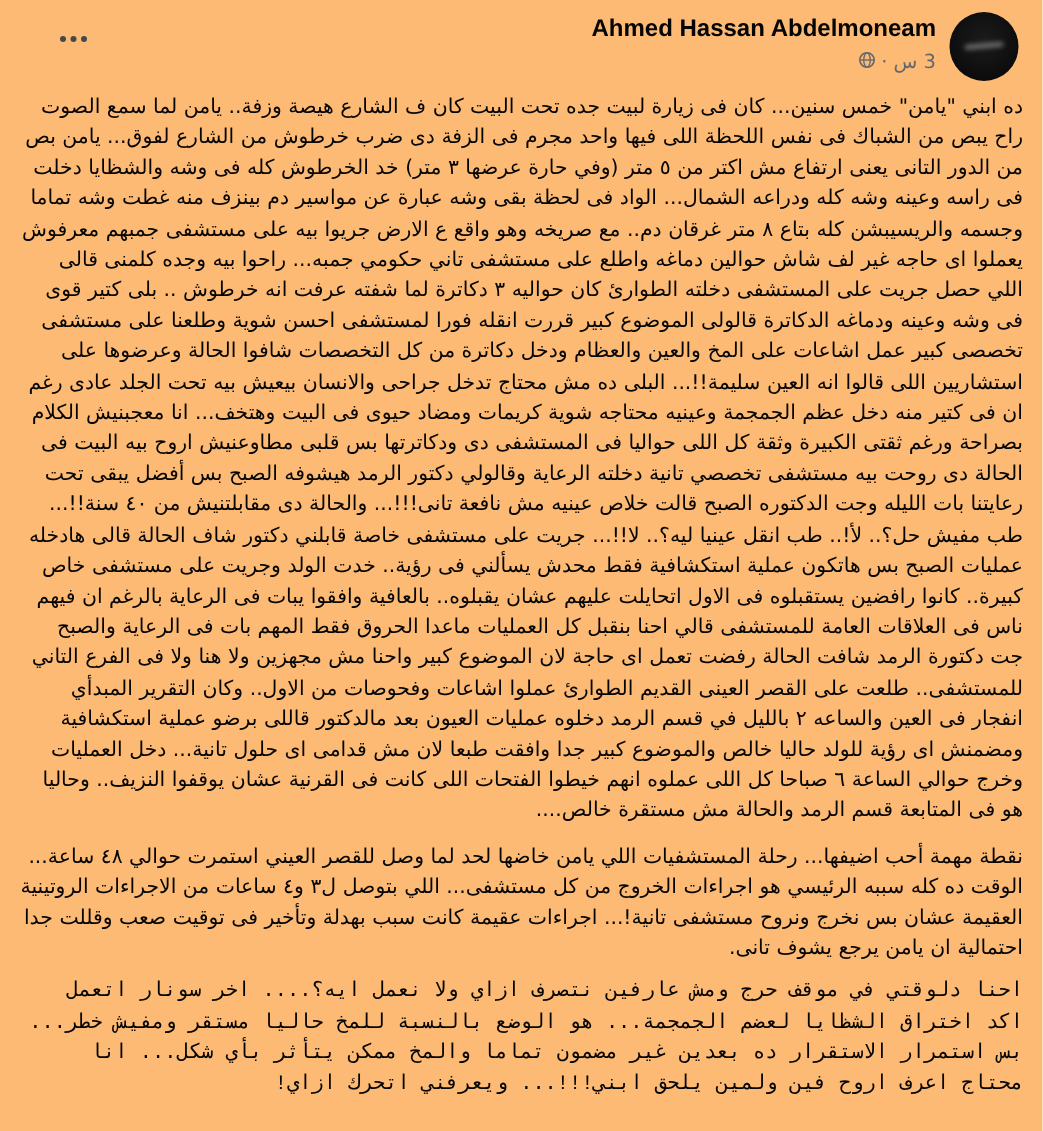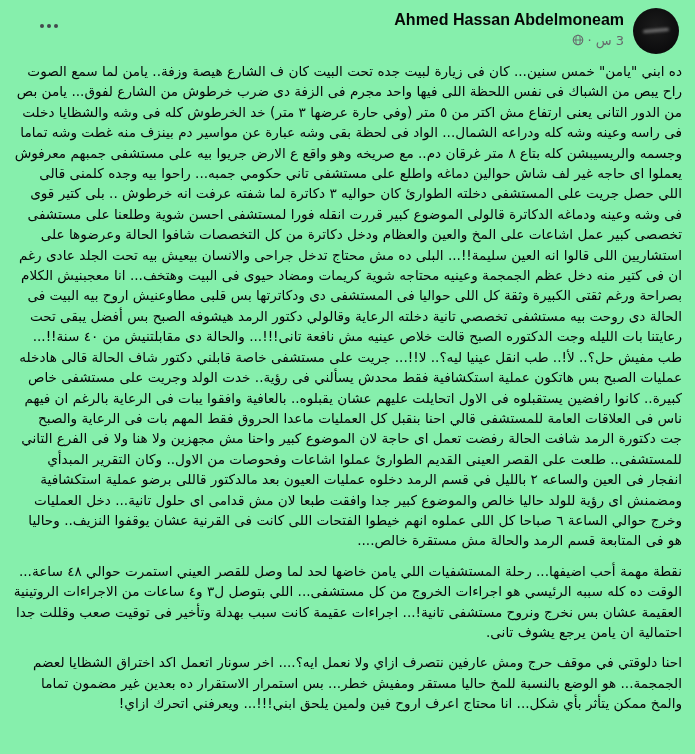--- a/index.html
+++ b/index.html
@@ -3,21 +3,21 @@
 <meta charset="utf-8">
 <style>
   html, body {
     margin: 0;
     padding: 0;
     background: #ffffff;
   }
   .post-card {
     width: 695px;
     height: 754px;
-    background: #86efac;
+    background: #fdba74;
     overflow: hidden;
     font-family: "DejaVu Sans", sans-serif;
     direction: rtl;
     box-sizing: border-box;
   }
   
   .post-header {
     display: flex;
     align-items: flex-start;
     padding: 8px 16px 2px 16px;
@@ -96,21 +96,21 @@
     padding: 5px 13px 10px 13px;
     color: #050505;
     font-size: 13.6px;
     line-height: 20.4px;
     text-align: right;
     direction: rtl;
   }
   .post-body p {
     margin: 0 0 10px 0;
   }
-  .post-body p:last-child { margin-bottom: 0; }
+  .post-body p:last-child { margin-bottom: 0; font-family: Liberation Mono, monospace; }
 </style>
 </head>
 <body>
 
 <div class="post-card">
 
   <div class="post-header">
 
     <div class="avatar">
       <span class="avatar-smudge"></span>

